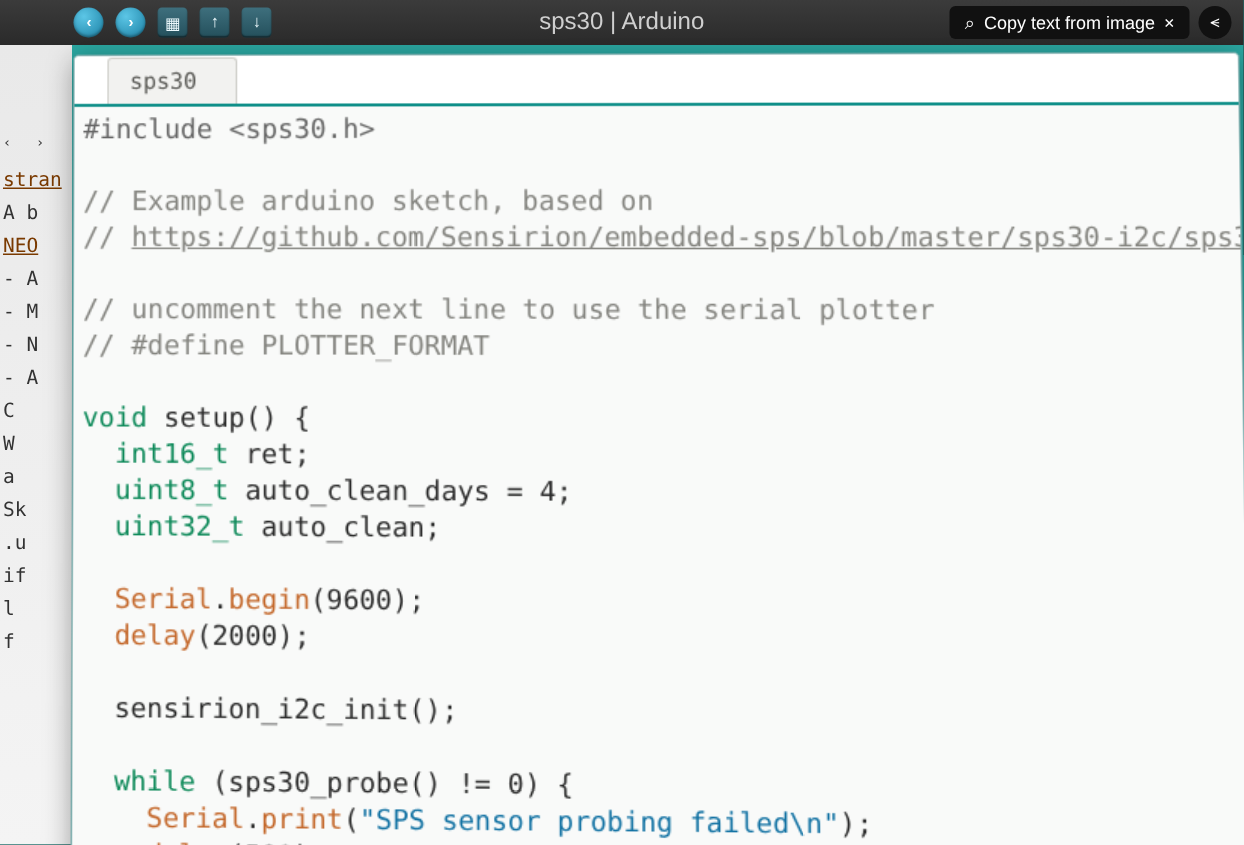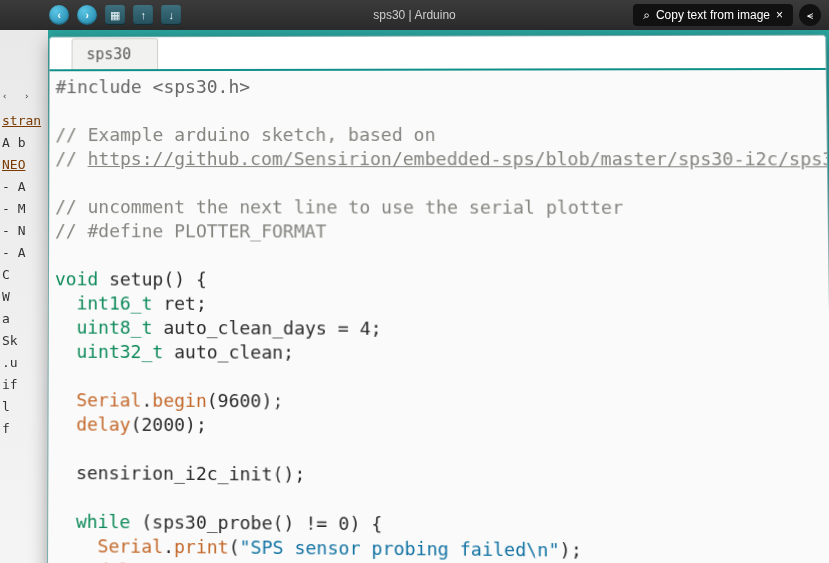--- a/index.html
+++ b/index.html
@@ -36,21 +36,21 @@
   }
   .topbar .sq-btn {
     width: 20px; height: 20px; border-radius: 3px;
     background: linear-gradient(#3e6f7d,#24505c);
     display: inline-flex; align-items: center; justify-content: center;
     color: #eaf7fb; font-size: 11px;
     box-shadow: inset 0 -1px 1px rgba(0,0,0,.5);
   }
   .topbar .center-title {
     position: absolute; left: 50%; transform: translateX(-50%);
-    color: #cfcfcf; font-size: 12px;
+    color: #cfcfcf; font-size: 16px;
   }
   .topbar .right-group {
     margin-left: auto; display: flex; align-items: center; gap: 6px;
   }
   .copy-btn {
     background: #111; color: #fff; font-size: 12px;
     padding: 4px 10px; border-radius: 4px;
     display: inline-flex; align-items: center; gap: 6px;
   }
   .share-btn {

